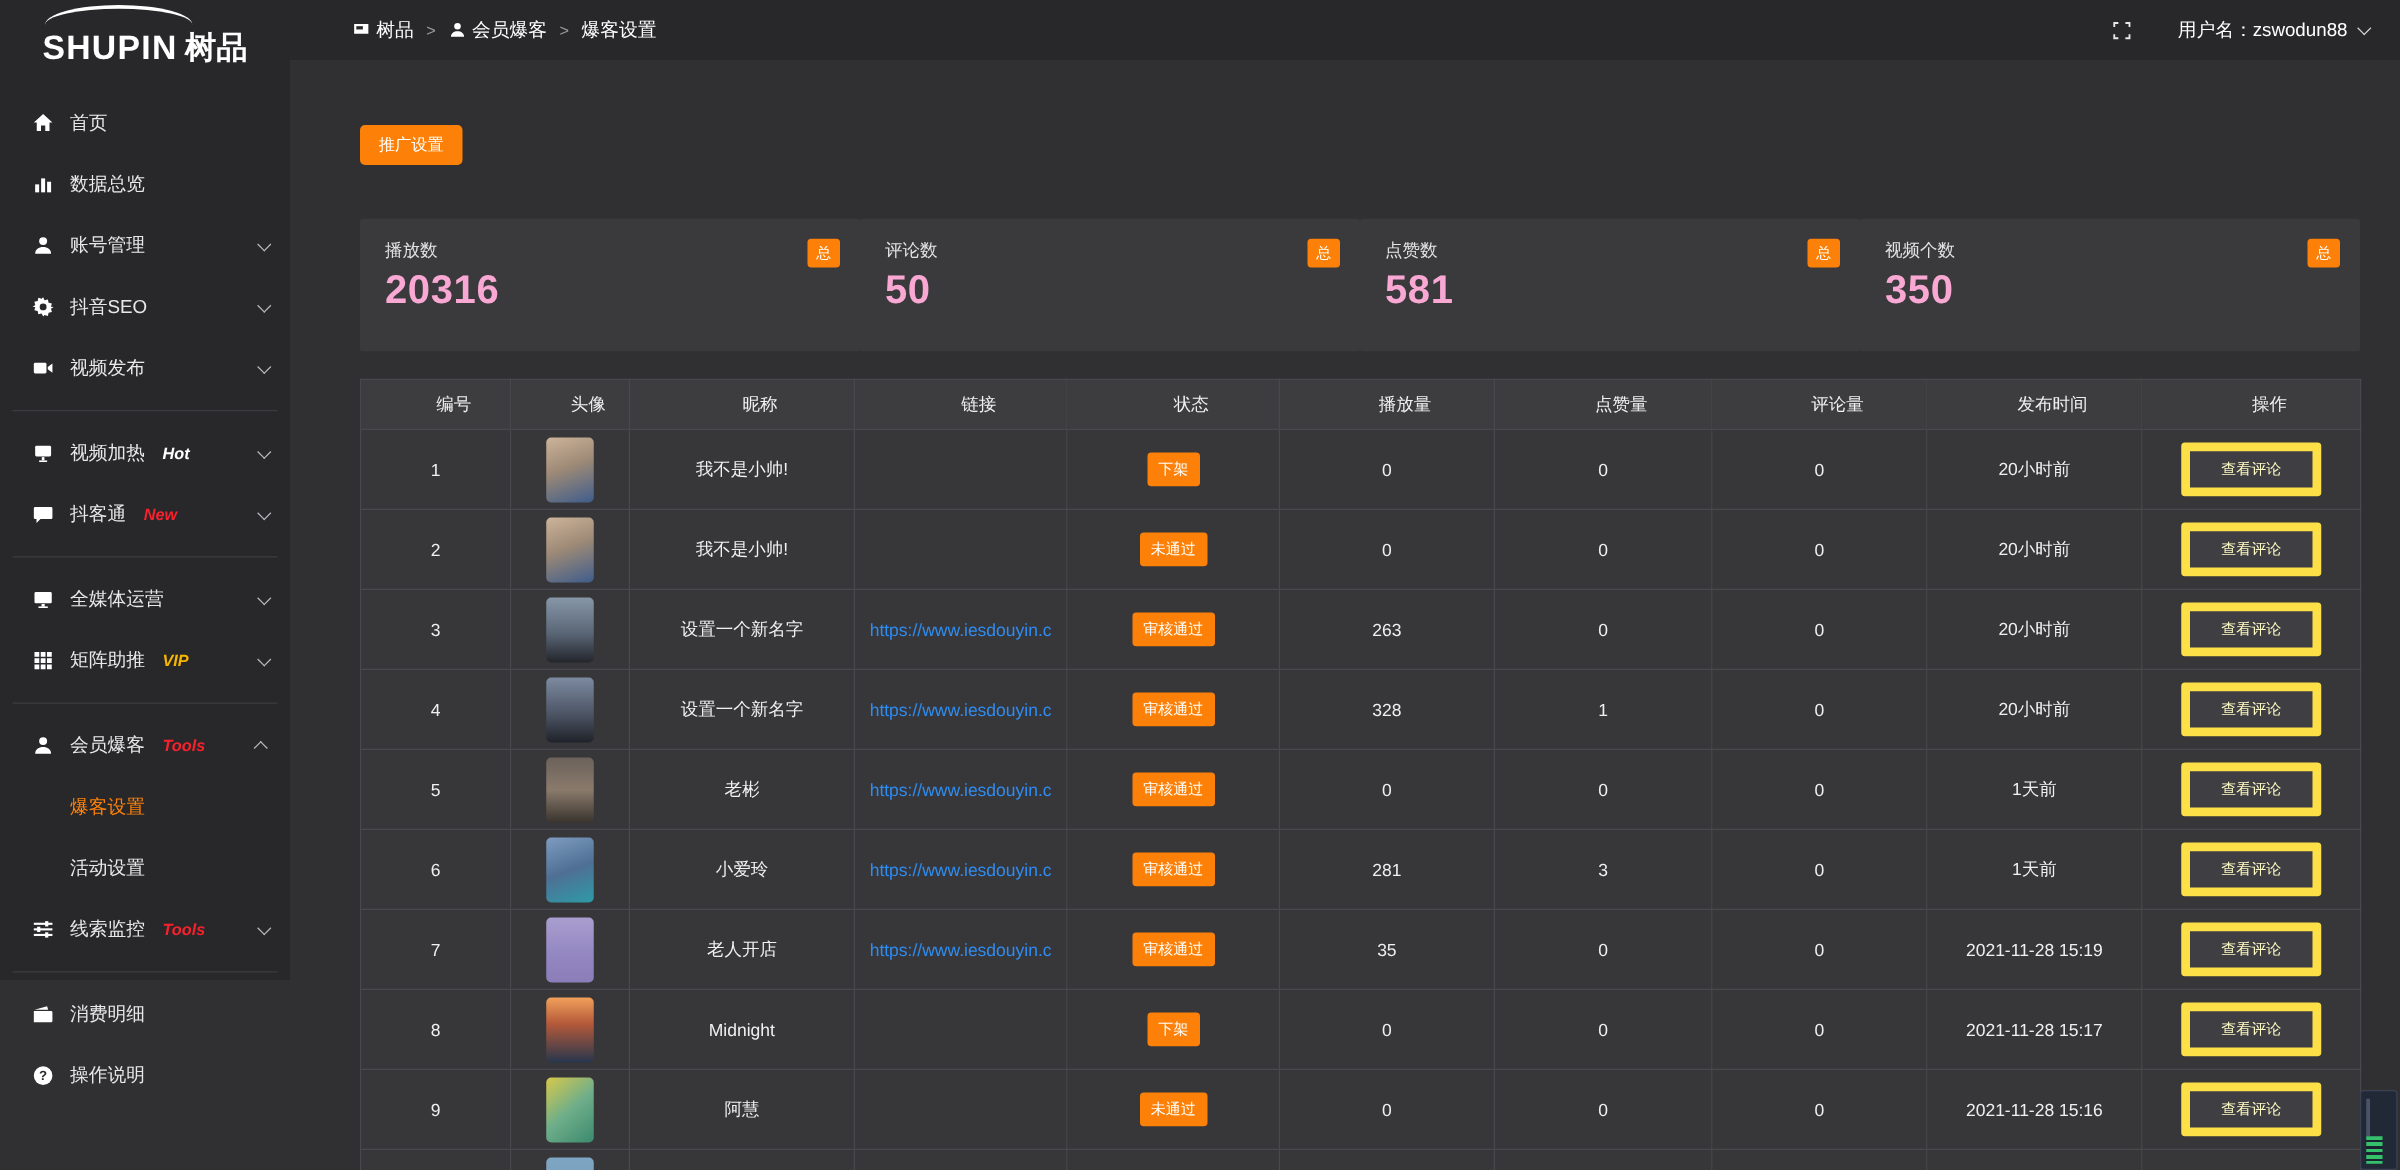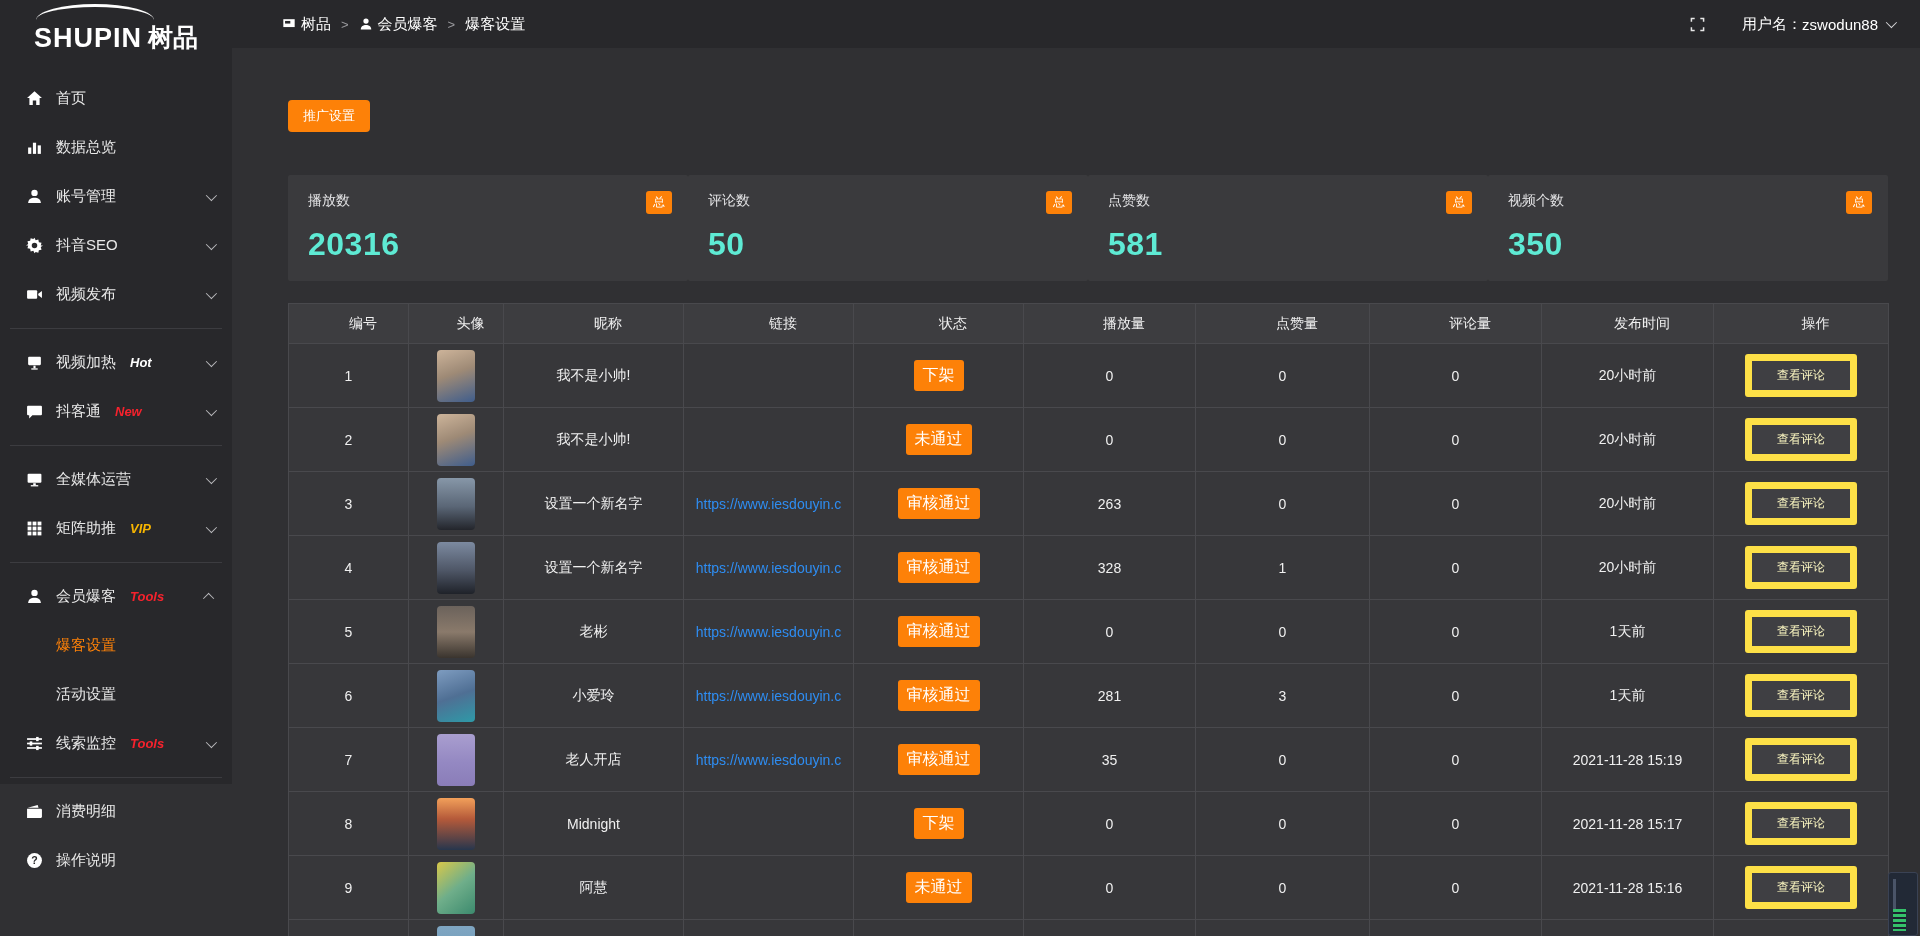--- a/index.html
+++ b/index.html
@@ -40,32 +40,32 @@
   .username { font-size:15px; color:#fff; cursor:pointer; display:flex; align-items:center; }
   .username .chev { margin-left:8px; border-color:#d5d5d8; }
 
   
   .main { margin-left:232px; padding:48px 32px 0 56px; }
   .promote-btn { margin-top:52px; background:#fd8108; color:#fff; border:none; border-radius:4px;
     width:82px; height:32px; font-size:13px; cursor:pointer; font-family:inherit; display:block; }
   .stats { display:flex; gap:0; margin-top:43px; }
   .stat-card { flex:1; height:106px; background:#3a3a3d; border-radius:2px; position:relative; padding:17px 20px; }
   .stat-label { font-size:14px; color:#e3e3e5; }
-  .stat-value { font-size:32px; font-weight:bold; color:#5eead4; margin-top:16px; letter-spacing:0.5px; }
+  .stat-value { font-size:32px; font-weight:bold; color:#f9a8d4; margin-top:3px; letter-spacing:0.5px; }
   .stat-badge { position:absolute; top:16px; right:16px; background:#fd8108; color:#fff;
     font-size:12px; padding:3px 7px; border-radius:3px; }
 
   
   table { margin-top:22px; border-collapse:collapse; table-layout:fixed; width:1600px; }
   th, td { border:1px solid #49494d; text-align:center; font-size:14px; color:#f0f0f0; overflow:hidden; white-space:nowrap; }
   th { height:40px; background:#3d3d40; font-weight:normal;padding-left:29px; }
   td { height:64px; background:#37373a; }
   .avatar { width:38px; height:52px; border-radius:4px; margin:0 auto; }
   .link { color:#2e8df2; cursor:pointer; }
-  .status-badge { display:inline-block; background:#fd8108; color:#fff; font-size:16px;
+  .status-badge { display:inline-block; background:#fd8108; color:#fff; font-size:12px;
     padding:5px 9px; border-radius:3px; }
   .view-btn { background:#3f3f43; color:#fef9c3; border:7px solid #fde047; border-radius:3px;
     font-size:12px; padding:6px 25px; cursor:pointer; font-family:inherit; }
 
   
   .float-widget { position:fixed; right:2px; bottom:0; width:30px; height:64px; background:#222936;
     border:1px solid #3a4254; border-radius:3px; z-index:9; cursor:pointer; }
   .float-widget .bar { position:absolute; left:4px; top:6px; width:3px; height:30px; background:#4a5468; }
   .float-widget .stripes { position:absolute; left:4px; bottom:4px; width:13px; height:22px;
     background:repeating-linear-gradient(to bottom,#35c06a 0 3px,#1b2230 3px 5px); }

